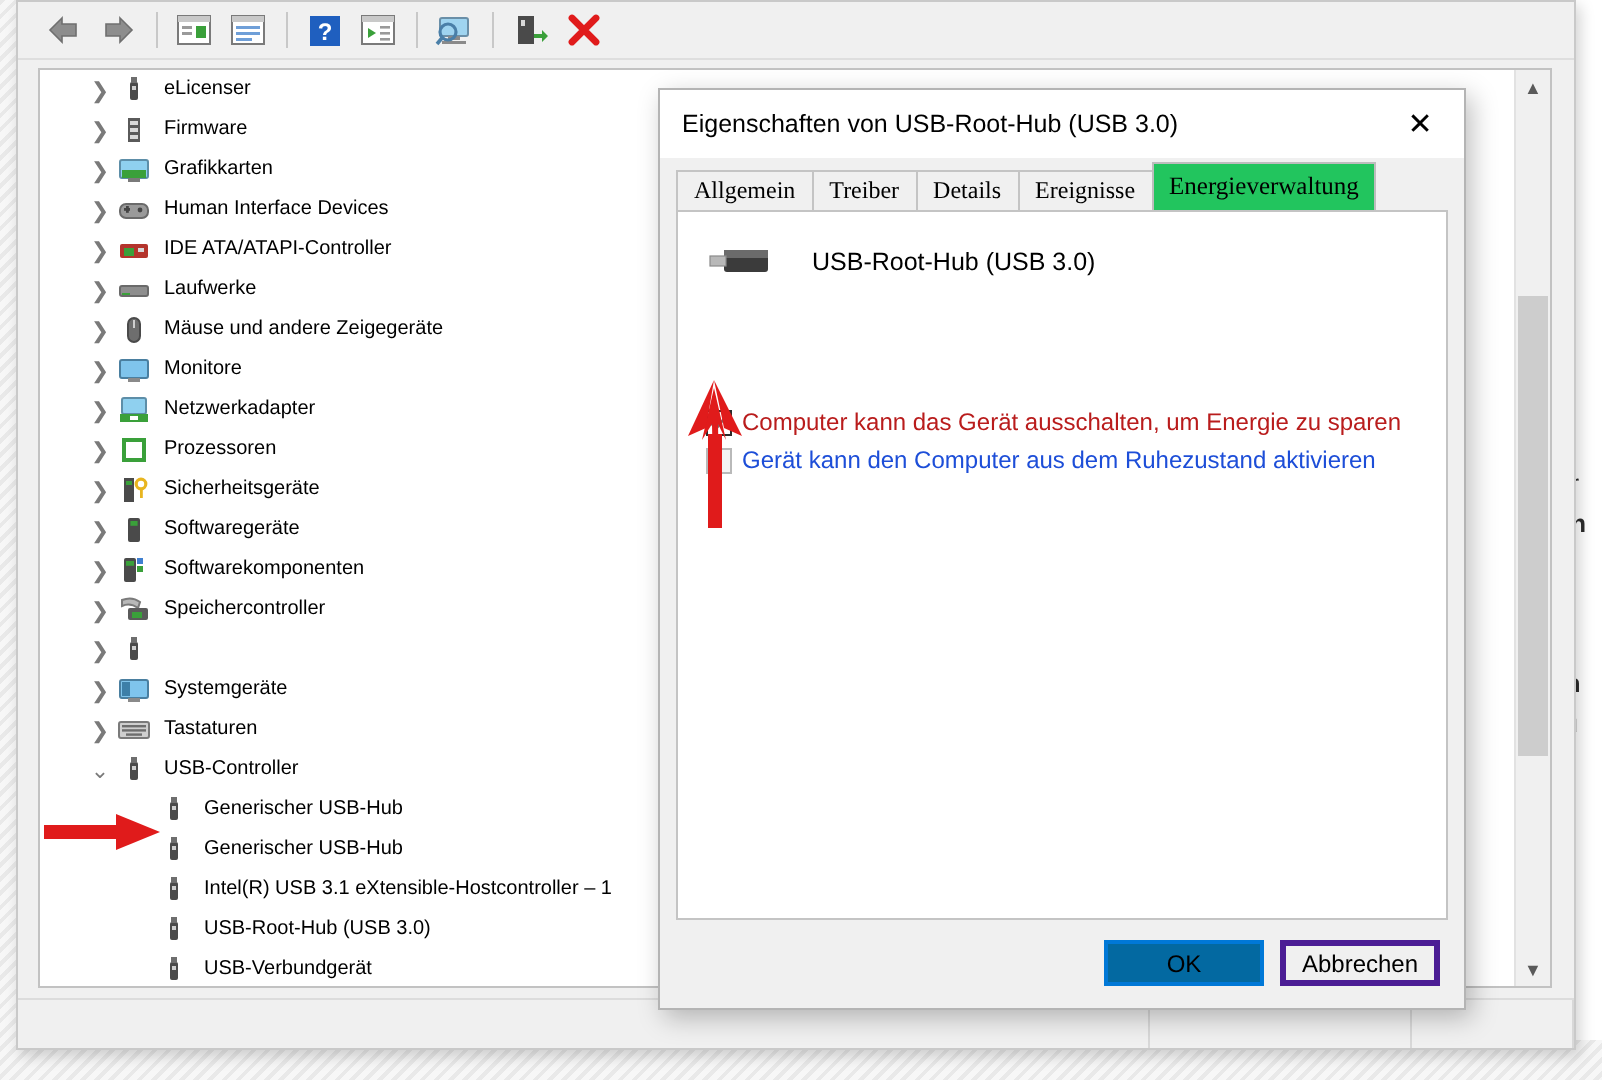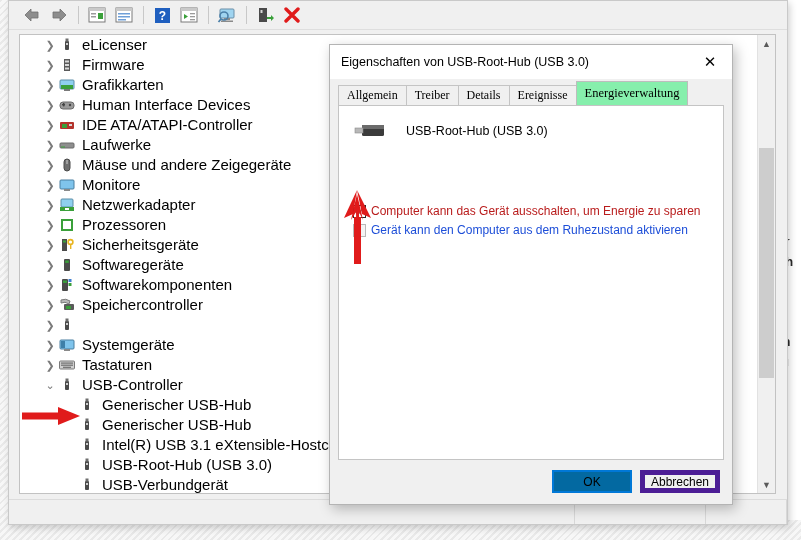--- a/index.html
+++ b/index.html
@@ -106,21 +106,21 @@
     font-size: 11px;
     flex: 0 0 16px;
   }
   .tree-icon {
     width: 18px; height: 16px;
     flex: 0 0 18px;
     display: flex; align-items: center; justify-content: center;
     margin-right: 6px;
   }
   .tree-label {
-    font-size: 15px;
+    font-size: 10px;
     color: #000000;
     line-height: 16px;
   }
 
   
   .vscroll {
     position: absolute;
     right: 0; top: 0; width: 17px; bottom: 0;
     background: #f0f0f0;
     border-left: 1px solid #e2e2e2;
@@ -199,21 +199,21 @@
     font-size: 12px;
     color: #000000;
     background: #f0f0f0;
     border: 1px solid #c4c4c4;
     border-bottom: none;
     margin-right: -1px;
     box-sizing: border-box;
   }
   .tab.active {
     height: 24px;
-    background: #86efac;
+    background: #22c55e;
     border-color: #bdbdbd;
     font-size: 12.5px;
     z-index: 2;
     position: relative;
   }
 
   .tab-body {
     position: absolute;
     left: 8px; top: 60px;
     right: 8px; bottom: 44px;
@@ -262,21 +262,21 @@
     position: absolute;
     right: 12px; bottom: 11px;
     display: flex;
   }
   .dlg-btn {
     width: 80px; height: 23px;
     display: flex; align-items: center; justify-content: center;
     font-size: 12px;
     color: #000000;
     background: #f0f0f0;
-    border: 5px solid #4c1d95;
+    border: 3px solid #4c1d95;
     box-sizing: border-box;
     margin-left: 8px;
   }
   .dlg-btn.default {
     border: 2px solid #0078d7;
     background: #0369a1;
   }
 
   
   .annot { position: absolute; pointer-events: none; }

